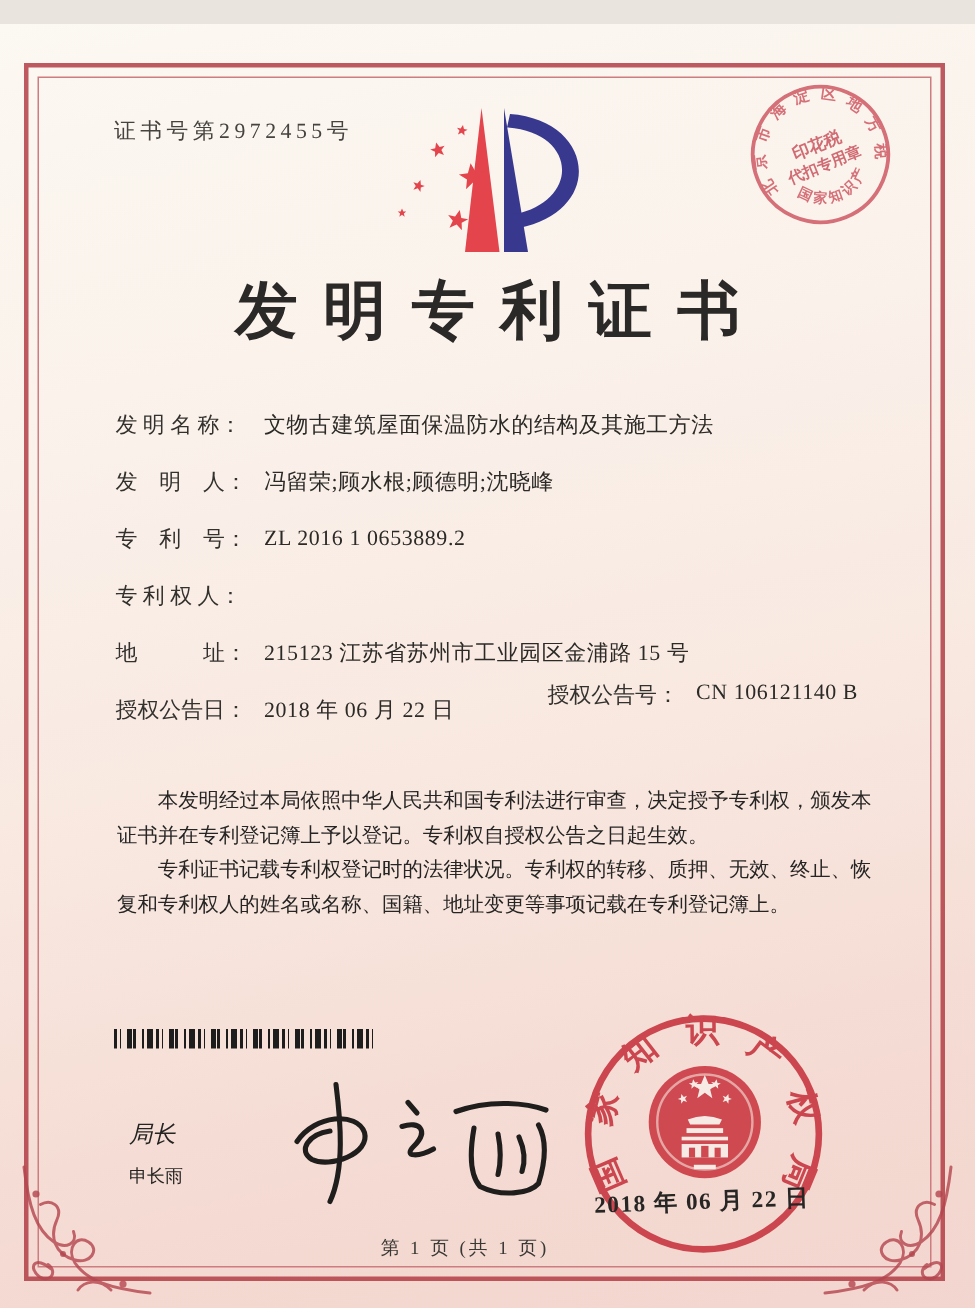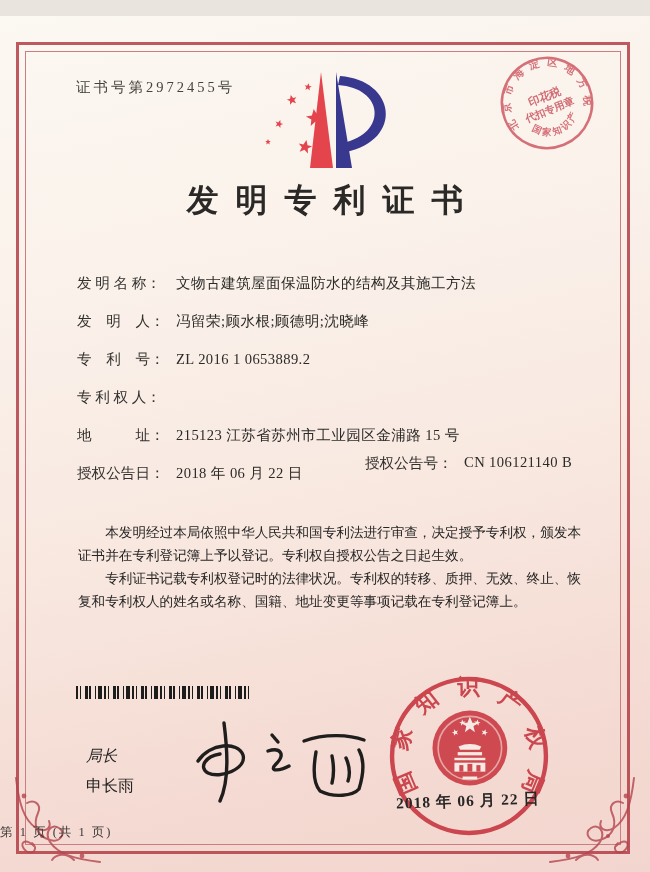--- a/index.html
+++ b/index.html
@@ -11,41 +11,41 @@
   }
   .frame-outer { position:absolute; left:16px; top:26px; right:20px; bottom:34px;
     border:3px solid #b23d45; opacity:.85; pointer-events:none; }
   .frame-inner { position:absolute; left:25px; top:35px; right:29px; bottom:43px;
     border:1px solid #cd7d80; pointer-events:none; }
   .cert-no { position:absolute; left:76px; top:62px; font-size:14.5px; letter-spacing:3px; color:#45433f; }
   .logo { position:absolute; left:255px; top:50px; width:155px; height:115px; }
   .tax-stamp { position:absolute; left:498px; top:38px; width:98px; height:98px;
     transform:rotate(-22deg); opacity:.85; }
   .title { position:absolute; left:0; right:0; top:163px; text-align:center;
-    font-size:32px; font-weight:600; letter-spacing:17px; text-indent:17px; color:#2b2927; }
+    font-size:42px; font-weight:600; letter-spacing:17px; text-indent:17px; color:#2b2927; }
   .fields { position:absolute; left:77px; top:248px; width:505px; font-size:14.6px; }
   .frow { display:flex; height:38px; align-items:center; white-space:nowrap; position:relative; }
   .flabel { width:99px; flex:0 0 99px; color:#33312e; }
   .fvalue { color:#2c2a27; letter-spacing:.4px; }
   .grant-right { position:absolute; left:288px; top:0; display:flex; }
   .paras { position:absolute; left:78px; top:506px; width:503px;
     font-size:13.6px; line-height:23px; text-align:justify; color:#262524; }
-  .paras p { text-indent:2em;font-family:Liberation Mono, monospace; }
+  .paras p { text-indent:2em; }
   .barcode { position:absolute; left:76px; top:670px; width:176px; height:13px;
     background:repeating-linear-gradient(90deg,
       #1d1d1d 0 2px, transparent 2px 4px, #1d1d1d 4px 5px, transparent 5px 9px,
       #1d1d1d 9px 12px, transparent 12px 13px, #1d1d1d 13px 15px, transparent 15px 19px,
       #1d1d1d 19px 20px, transparent 20px 22px, #1d1d1d 22px 26px, transparent 26px 28px); }
   .signer-title { position:absolute; left:86px; top:730px; font-size:15.5px; font-family:"Liberation Sans", sans-serif; color:#252423;font-style:italic; }
-  .signer-name { position:absolute; left:86px; top:760px; font-size:16px; font-family:Liberation Serif, serif; color:#252423; }
+  .signer-name { position:absolute; left:86px; top:760px; font-size:12px; font-family:Liberation Serif, serif; color:#252423; }
   .signature { position:absolute; left:168px; top:693px; width:200px; height:98px; }
   .seal { position:absolute; left:385px; top:656px; width:168px; height:168px; opacity:.92; }
   .seal-date { position:absolute; left:388px; top:775px; width:160px; text-align:center;
     font-size:15.5px; color:#272625; transform:rotate(-2deg); letter-spacing:1px; font-weight:600; }
-  .footer { position:absolute; left:0; right:30px; top:808px; text-align:left;
+  .footer { position:absolute; left:0; right:30px; top:808px; text-align:center;
     font-size:12.5px; letter-spacing:2px; color:#3a3835; }
   .corner { position:absolute; width:92px; height:92px; }
   .corner-br { right:12px; bottom:22px; }
   .corner-bl { left:12px; bottom:22px; transform:scaleX(-1); }
 </style>
 </head>
 <body>
 
 <div class="page">
 

